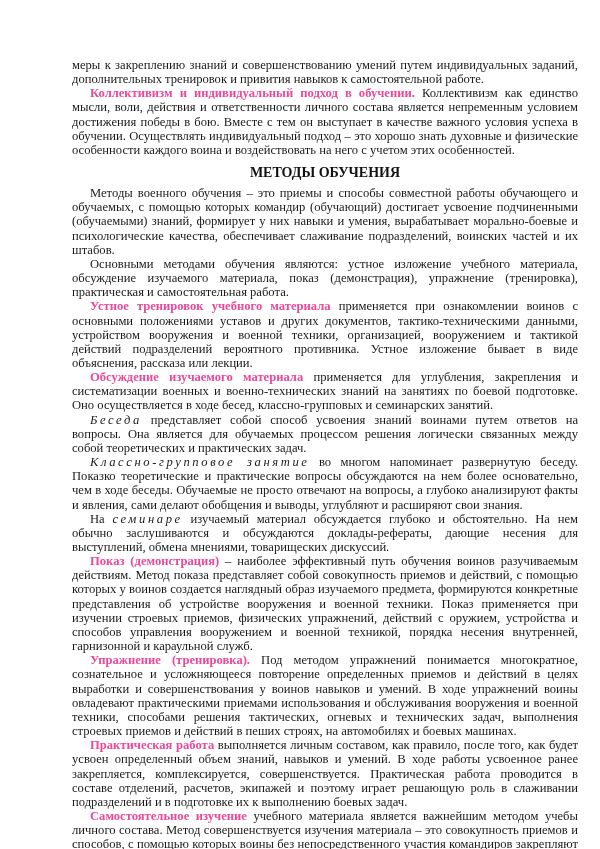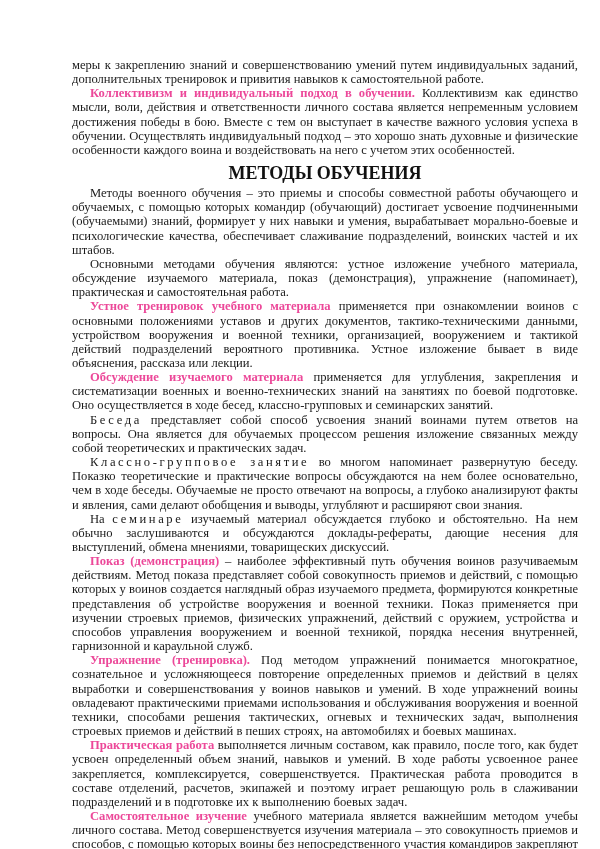--- a/index.html
+++ b/index.html
@@ -6,53 +6,53 @@
   body { width:600px; height:849px; overflow:hidden; position:relative; }
   .page {
     position:absolute; left:72px; top:38px; width:506px;
     font-family:"Liberation Serif", serif;
     font-size:12.6px; line-height:14.15px; color:#1a1a1a;
     text-align:justify; hyphens:manual;
   }
   .page p { margin:0; text-indent:18px; }
   .page p.cont { text-indent:0;margin-top:20px; }
   .page b { font-weight:bold; color:#ec4899; }
-  .sp { letter-spacing:2.6px; }
+  .sp { letter-spacing:2.6px;font-style:italic; }
   h2 {
-    margin:9px 0 6px 0; text-align:center; font-size:18px;
+    margin:9px 0 6px 0; text-align:center; font-size:14px;
     font-weight:bold; line-height:14px; text-indent:0; color:#111;
   }
 </style>
 </head>
 <body>
 
 <div class="page">
   <p class="cont">
     <span>меры к закреплению знаний и совершенствованию умений путем индивидуальных заданий, до­полнительных тренировок и привития навыков к самостоятельной работе.</span>
   </p>
   <p>
     <b>Коллективизм и индивидуальный подход в обучении.</b><span> Коллективизм как единство мысли, воли, действия и ответственности личного состава является непременным условием достижения победы в бою. Вместе с тем он выступает в качестве важного условия успеха в обучении. Осу­ществлять индивидуальный подход – это хорошо знать духовные и физические особенности каждого воина и воздействовать на него с учетом этих особенностей.</span>
   </p>
 
   <h2>МЕТОДЫ ОБУЧЕНИЯ</h2>
 
   <p>
     <span>Методы военного обучения – это приемы и способы совместной работы обучающего и обу­чаемых, с помощью которых командир (обучающий) достигает усвоение подчиненными (обуча­емыми) знаний, формирует у них навыки и умения, вырабатывает морально-боевые и психоло­гические качества, обеспечивает слаживание подразделений, воинских частей и их штабов.</span>
   </p>
   <p>
-    <span>Основными методами обучения являются: устное изложение учебного материала, обсужде­ние изучаемого материала, показ (демонстрация), упражнение (напоминает), практическая и са­мостоятельная работа.</span>
+    <span>Основными методами обучения являются: устное изложение учебного материала, обсужде­ние изучаемого материала, показ (демонстрация), упражнение (тренировка), практическая и са­мостоятельная работа.</span>
   </p>
   <p>
     <b>Устное тренировок учебного материала</b><span> применяется при ознакомлении воинов с основны­ми положениями уставов и других документов, тактико-техническими данными, устройством вооружения и военной техники, организацией, вооружением и тактикой действий подразделений вероятного противника. Устное изложение бывает в виде объяснения, рассказа или лекции.</span>
   </p>
   <p>
     <b>Обсуждение изучаемого материала</b><span> применяется для углубления, закрепления и системати­зации военных и военно-технических знаний на занятиях по боевой подготовке. Оно осуществ­ляется в ходе бесед, классно-групповых и семинарских занятий.</span>
   </p>
   <p>
-    <span class="sp">Беседа</span><span> представляет собой способ усвоения знаний воинами путем ответов на вопросы. Она является для обучаемых процессом решения изложение связанных между собой теоретиче­ских и практических задач.</span>
+    <span class="sp">Беседа</span><span> представляет собой способ усвоения знаний воинами путем ответов на вопросы. Она является для обучаемых процессом решения логически связанных между собой теоретиче­ских и практических задач.</span>
   </p>
   <p>
     <span class="sp">Классно-групповое занятие</span><span> во многом напоминает развернутую беседу. Показ­ко теоретические и практические вопросы обсуждаются на нем более основательно, чем в ходе беседы. Обучаемые не просто отвечают на вопросы, а глубоко анализируют факты и явления, сами делают обобщения и выводы, углубляют и расширяют свои знания.</span>
   </p>
   <p>
     <span>На </span><span class="sp">семинаре</span><span> изучаемый материал обсуждается глубоко и обстоятельно. На нем обычно заслушиваются и обсуждаются доклады-рефераты, дающие несения для выступлений, обмена мнениями, товарищеских дискуссий.</span>
   </p>
   <p>
     <b>Показ (демонстрация)</b><span> – наиболее эффективный путь обучения воинов разучиваемым дей­ствиям. Метод показа представляет собой совокупность приемов и действий, с помощью кото­рых у воинов создается наглядный образ изучаемого предмета, формируются конкретные пред­ставления об устройстве вооружения и военной техники. Показ применяется при изучении стро­евых приемов, физических упражнений, действий с оружием, устройства и способов управления вооружением и военной техникой, порядка несения внутренней, гарнизонной и караульной служб.</span>
   </p>

